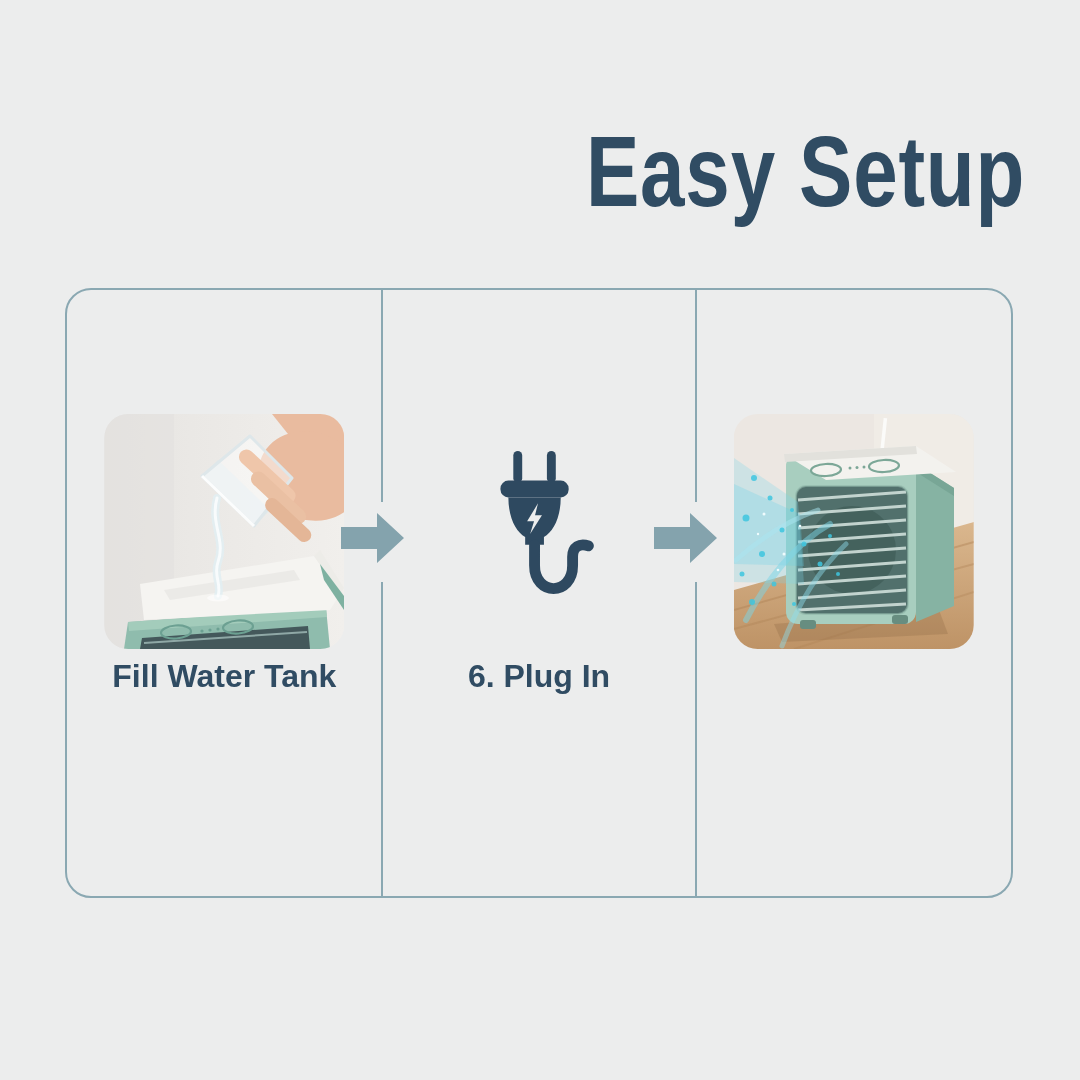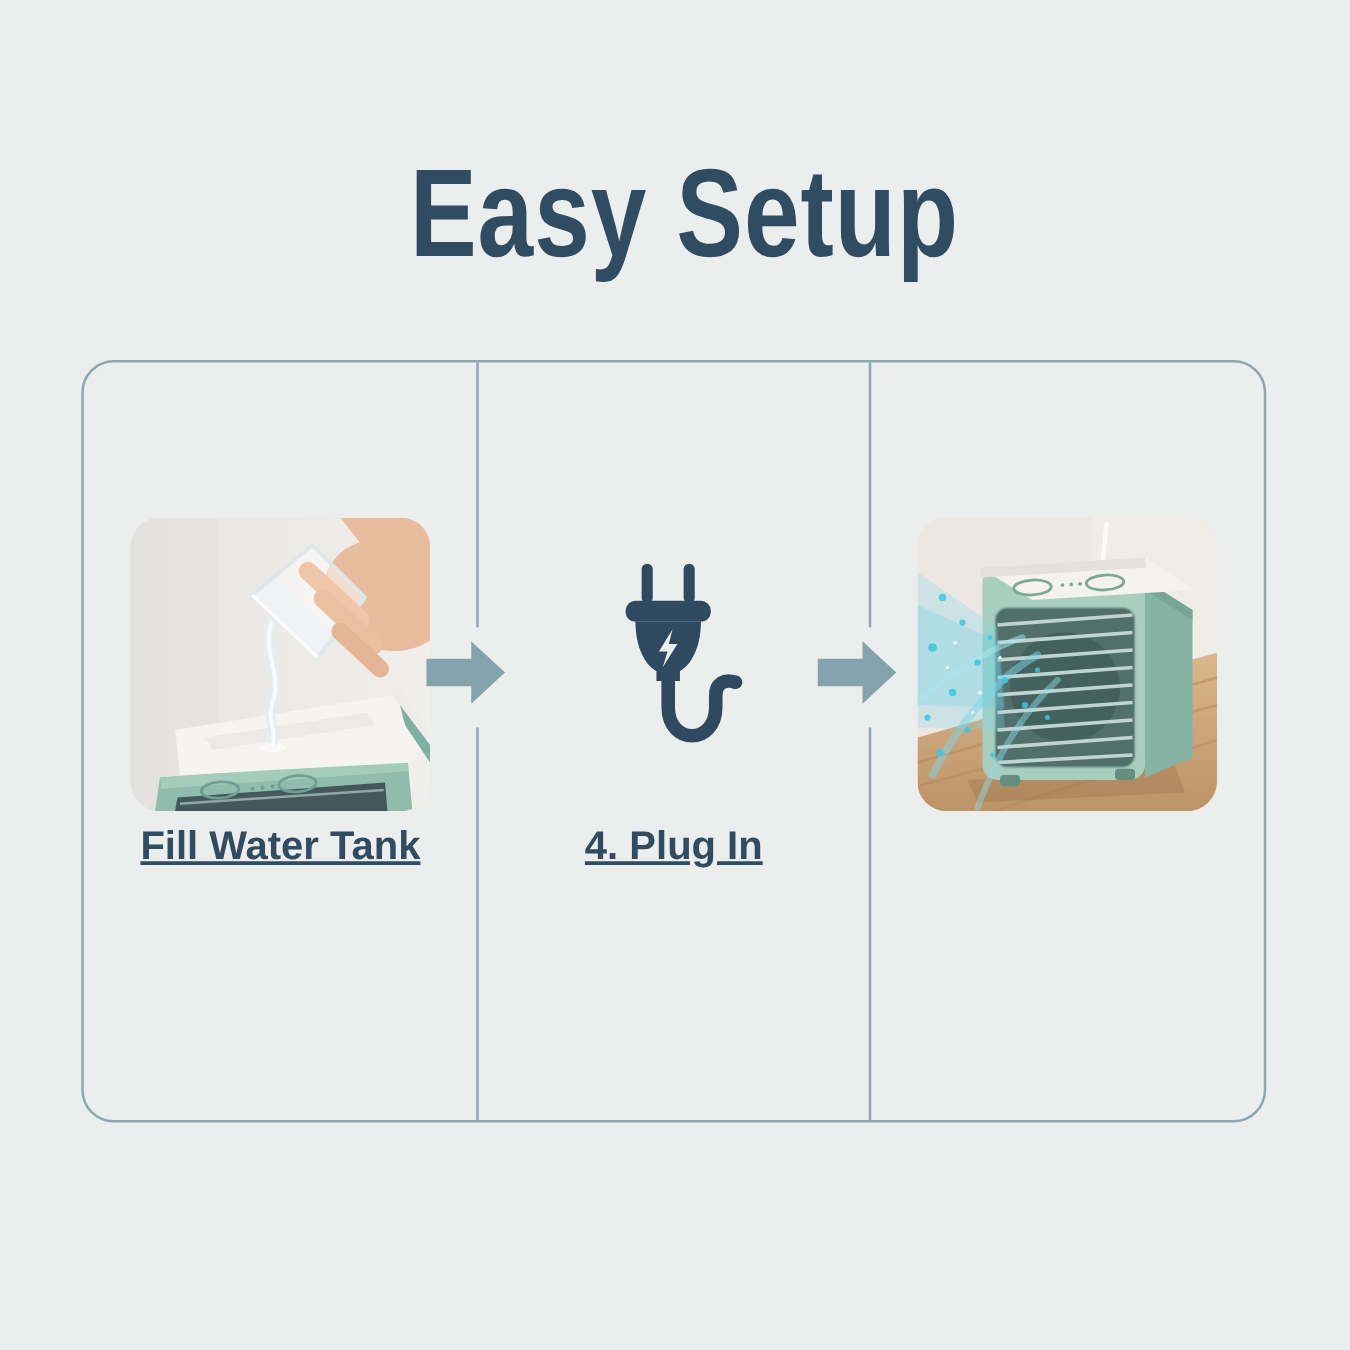--- a/index.html
+++ b/index.html
@@ -12,21 +12,21 @@
     height: 1080px;
     position: relative;
     overflow: hidden;
     font-family: "Liberation Sans", sans-serif;
   }
   .page-title {
     position: absolute;
     top: 98px;
     left: 0;
     right: 0;
-    text-align: center;
+    text-align: right;
     line-height: 1.05;
     margin-left: 16px;
   }
   .page-title span {
     display: inline-block;
     transform: scaleX(0.80);
     transform-origin: center;
     font-weight: bold;
     font-size: 100px;
     letter-spacing: 1px;
@@ -70,21 +70,20 @@
     height: 166px;
     display: block;
   }
   .caption {
     margin-top: 8px;
     font-weight: bold;
     font-size: 32px;
     color: var(--heading, #304C63);
     text-align: center;
     white-space: nowrap;
-    text-decoration: underline;
   }
   .divider {
     position: absolute;
     top: 0;
     bottom: 0;
     width: 2px;
     pointer-events: none;
   }
   .divider.d1 { left: calc(33.33% - 1px); }
   .divider.d2 { left: calc(66.67% - 1px); }
@@ -171,21 +170,21 @@
     <div class="media">
       <svg class="plug-svg" viewBox="0 0 112 168" role="img">
         <rect x="30" y="2" width="9" height="32" rx="4.5" fill="var(--plug-icon, #2E4960)"></rect>
         <rect x="64" y="2" width="9" height="32" rx="4.5" fill="var(--plug-icon, #2E4960)"></rect>
         <rect x="17" y="32" width="69" height="17" rx="8" fill="var(--plug-icon, #2E4960)"></rect>
         <path d="M25 49 H78 C78 70 70 84 61 89 L61 97 H42 L42 89 C33 84 25 70 25 49 Z" fill="var(--plug-icon, #2E4960)"></path>
         <polygon points="55,55 44,73 51,73 47,86 59,67 52,67" fill="var(--background, #ECEDED)"></polygon>
         <path d="M51.5 97 L51.5 118 C51.5 149 90 149 90 118 L90 109 C90 99 97 95 106 98" fill="none" stroke="var(--plug-icon, #2E4960)" stroke-width="11" stroke-linecap="round"></path>
       </svg>
     </div>
-    <div class="caption">4. Plug In</div>
+    <div class="caption">6. Plug In</div>
   </div>
 
   <div class="panel">
     <div class="media">
       <svg class="photo" viewBox="0 0 240 235" role="img">
         <defs>
           <linearGradient id="p3wood" x1="0" y1="0" x2="0" y2="1">
             <stop offset="0" stop-color="#DAB78E"></stop>
             <stop offset="1" stop-color="#BE9366"></stop>
           </linearGradient>

